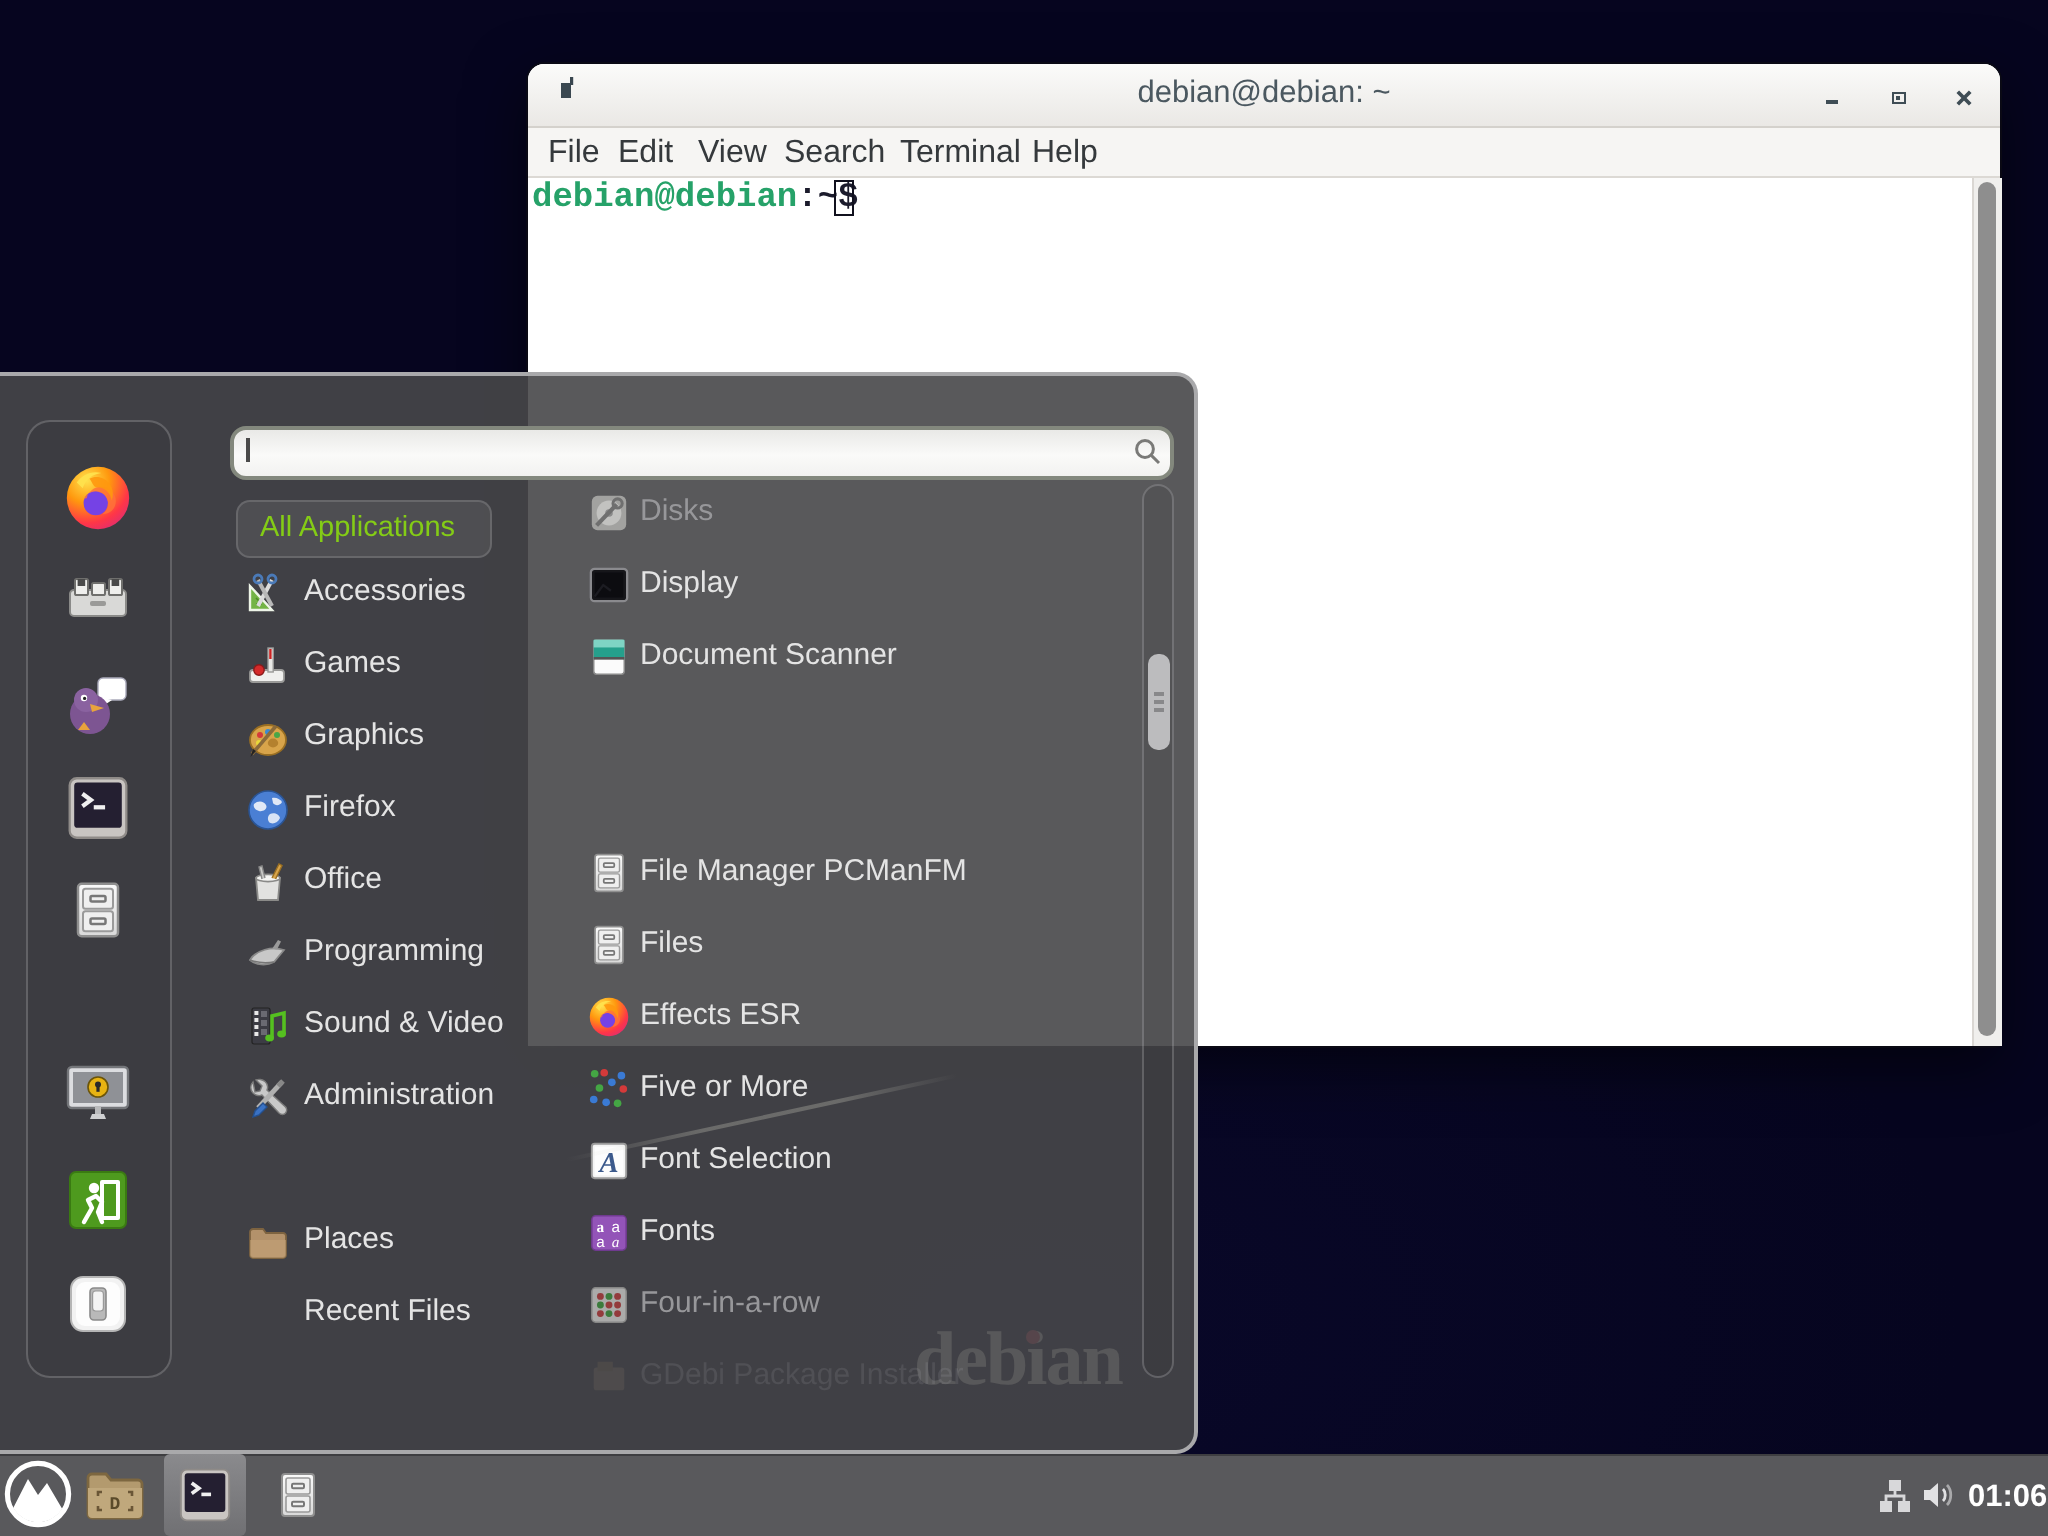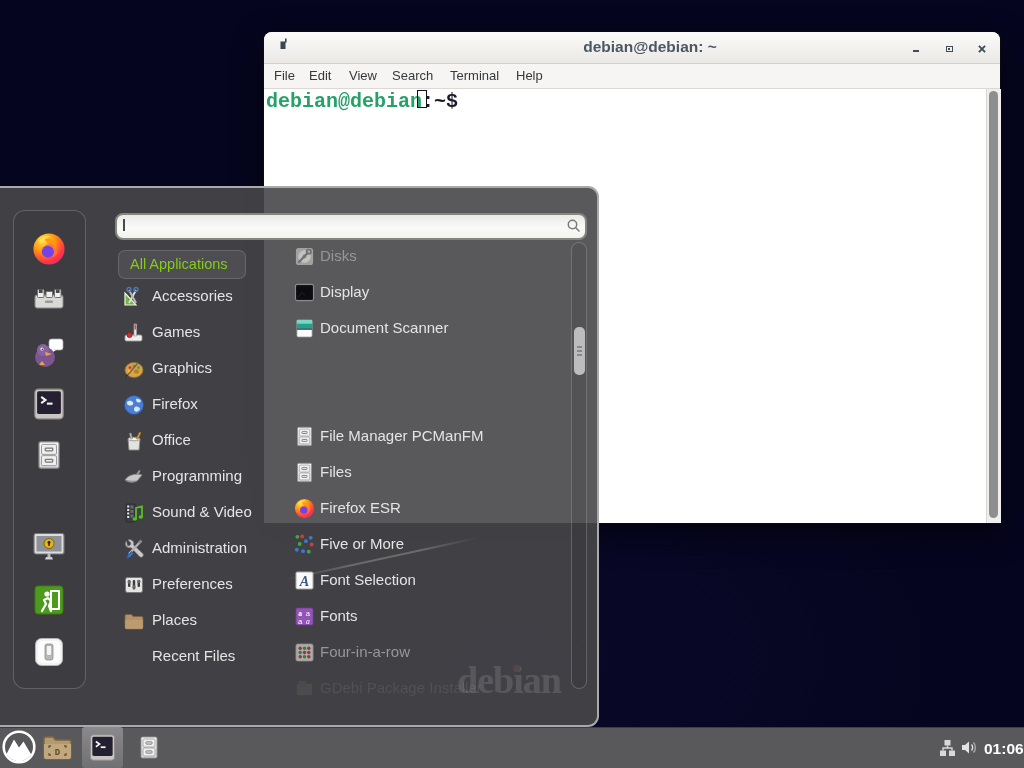--- a/index.html
+++ b/index.html
@@ -5,26 +5,26 @@
 html,body{margin:0;padding:0;width:1024px;height:768px;overflow:hidden;}
 body{background:#06051f;font-family:"Liberation Sans",sans-serif;position:relative;}
 .abs{position:absolute;}
 
 #wp{left:0;top:0;width:1024px;height:768px;background:radial-gradient(ellipse 650px 380px at 512px 660px,#090829 0%,#06051f 72%);}
 #wmark{left:457px;top:658px;font-family:"Liberation Serif",serif;font-weight:bold;font-size:38px;color:#f6f6f6;letter-spacing:-1px;}
 #wmarkdot{left:513px;top:664.5px;width:7px;height:7px;border-radius:50%;background:#e23b5f;}
 
 #term{left:264px;top:32px;width:736px;height:491px;background:#fff;border-radius:8px 8px 2px 2px;box-shadow:0 0 0 1px rgba(12,12,20,.75),0 10px 30px rgba(0,0,0,.55);}
 #ttl{left:0;top:0;width:736px;height:31px;background:linear-gradient(#fbfbfa,#eae8e5);border-bottom:1px solid #d4d1cc;border-radius:8px 8px 0 0;}
-#ttxt{width:736px;text-align:center;top:6px;font-size:15.5px;font-weight:bold;color:#4b5860;padding-left:18px;}
+#ttxt{width:736px;text-align:center;top:6px;font-size:15.5px;font-weight:normal;color:#4b5860;}
 #tico{left:15px;top:5px;}
-#menubar{left:0;top:32px;width:736px;height:24px;background:#f6f5f3;border-bottom:1px solid #dcd9d4;font-size:13px;color:#35393c;}
+#menubar{left:0;top:32px;width:736px;height:24px;background:#f6f5f3;border-bottom:1px solid #dcd9d4;font-size:16px;color:#35393c;}
 .mi{top:4px;}
 #content{left:0;top:57px;width:736px;height:434px;background:#fff;}
-#prompt{left:2px;top:1px;font-family:"Liberation Mono",monospace;font-weight:bold;font-size:20px;color:#1b1b2c;white-space:pre;}
+#prompt{left:2px;top:1px;font-family:"Liberation Mono",monospace;font-weight:bold;font-size:17px;color:#1b1b2c;white-space:pre;}
 #prompt .g{color:#26a269;}
 #cursor{left:153px;top:1px;width:8px;height:16px;border:1.6px solid #11111e;}
 #gutter{left:722px;top:57px;width:14px;height:434px;background:#f0efed;border-left:1px solid #dad7d3;}
 #thumb{left:2px;top:2px;width:9px;height:427px;border-radius:4.5px;background:#8e8e8e;}
 
 #menu{left:0;top:186px;width:599px;height:541px;background:rgba(71,71,73,0.9);border:2px solid #a9a9ab;border-left:none;border-radius:0 11px 11px 0;box-sizing:border-box;}
 #favbox{left:13px;top:22px;width:71px;height:477px;border:1px solid rgba(170,170,172,0.35);border-radius:12px;background:rgba(0,0,0,0.05);}
 .fav{left:32px;}
 #search{left:115px;top:25px;width:472px;height:27px;box-sizing:border-box;border:2px solid #83887d;border-radius:8px;background:linear-gradient(#e9e9e7 0%,#fafaf9 55%,#f2f2f0 100%);}
 #scur{left:123px;top:31px;width:1.5px;height:12px;background:#4a4a4a;}
@@ -265,32 +265,20 @@
  </div>
  <div class="abs crow" style="top:349px">
    <svg class="ci" width="22" height="22" viewBox="0 0 22 22">
      <path d="M3.5 3 C2 4.5 2 7 3.5 8.5 C5 10 7 10 8 9.5 L16.5 18.5 C17.5 19.5 19 19.5 19.8 18.5 C20.6 17.5 20.5 16 19.5 15.2 L10.5 7 C11 5.8 10.8 4 9.5 2.8 C8.2 1.6 6.2 1.4 5 2 L8 5 L7 7.5 L4.5 8 Z" fill="#c9c9c9" stroke="#7a7a7a" stroke-width="0.7"></path>
      <path d="M18 3 L6 16" stroke="#b0b0b0" stroke-width="2.4"></path>
      <path d="M18.5 2.5 L16 5" stroke="#888" stroke-width="2.6"></path>
      <path d="M8.5 13.5 L4.5 17.5 L3.5 20.5 L6.5 19.5 L10.5 15.5 Z" fill="#3a72c4" stroke="#24508f" stroke-width="0.7"></path>
    </svg>
    <span class="cl">Administration</span>
  </div>
- <div class="abs crow" style="top:385px">
-   <svg class="ci" width="22" height="22" viewBox="0 0 22 22">
-     <rect x="2.5" y="3.5" width="17" height="15" rx="2" fill="#e4e4e2" stroke="#7a7a78" stroke-width="1"></rect>
-     <rect x="5" y="6" width="2.4" height="7" rx="1" fill="#3c3c3c"></rect>
-     <circle cx="6.2" cy="8" r="1.7" fill="#6a6a6a"></circle>
-     <rect x="9.8" y="6" width="2.4" height="9.5" rx="1" fill="#3c3c3c"></rect>
-     <circle cx="11" cy="13" r="1.7" fill="#6a6a6a"></circle>
-     <rect x="14.6" y="6" width="2.4" height="7" rx="1" fill="#3c3c3c"></rect>
-     <circle cx="15.8" cy="7.5" r="1.7" fill="#6a6a6a"></circle>
-   </svg>
-   <span class="cl">Preferences</span>
- </div>
  <div class="abs crow" style="top:457px">
    <span class="cl">Recent Files</span>
  </div>
  <div class="abs crow" style="top:421px">
    <svg class="ci" width="22" height="22" viewBox="0 0 22 22">
      <path d="M2 6 L2 17.5 C2 18.3 2.7 19 3.5 19 L18.5 19 C19.3 19 20 18.3 20 17.5 L20 8 C20 7.2 19.3 6.5 18.5 6.5 L10 6.5 L8.5 4.5 L3.5 4.5 C2.7 4.5 2 5.2 2 6 Z" fill="#b3926b" stroke="#7d6340" stroke-width="0.9"></path>
      <path d="M2 10 L20 10 L20 17.5 C20 18.3 19.3 19 18.5 19 L3.5 19 C2.7 19 2 18.3 2 17.5 Z" fill="#c3a277" opacity="0.6"></path>
    </svg>
    <span class="cl">Places</span>
  </div>
@@ -331,21 +319,21 @@
  <div class="abs arow" style="top:273px">
    <svg class="ci" width="21" height="21">
         <use href="#cabinet"></use>
       </svg>
    <span class="cl">Files</span>
  </div>
  <div class="abs arow" style="top:309px">
    <svg class="ci" width="21" height="21">
         <use href="#firefox"></use>
       </svg>
-   <span class="cl">Firefox ESR</span>
+   <span class="cl">Effects ESR</span>
  </div>
  <div class="abs arow" style="top:345px">
    <svg class="ci" width="21" height="21" viewBox="0 0 22 22">
      <circle cx="3.5" cy="3" r="2" fill="#44a644"></circle>
         <circle cx="8.5" cy="2.5" r="2" fill="#d43a3a"></circle>
      <circle cx="17.5" cy="4" r="2" fill="#3a7ad4"></circle>
         <circle cx="12.5" cy="7.5" r="2" fill="#3a7ad4"></circle>
      <circle cx="18.5" cy="11" r="2" fill="#d43a3a"></circle>
         <circle cx="6" cy="10.5" r="2" fill="#44a644"></circle>
      <circle cx="3" cy="16.5" r="2" fill="#3a7ad4"></circle>

